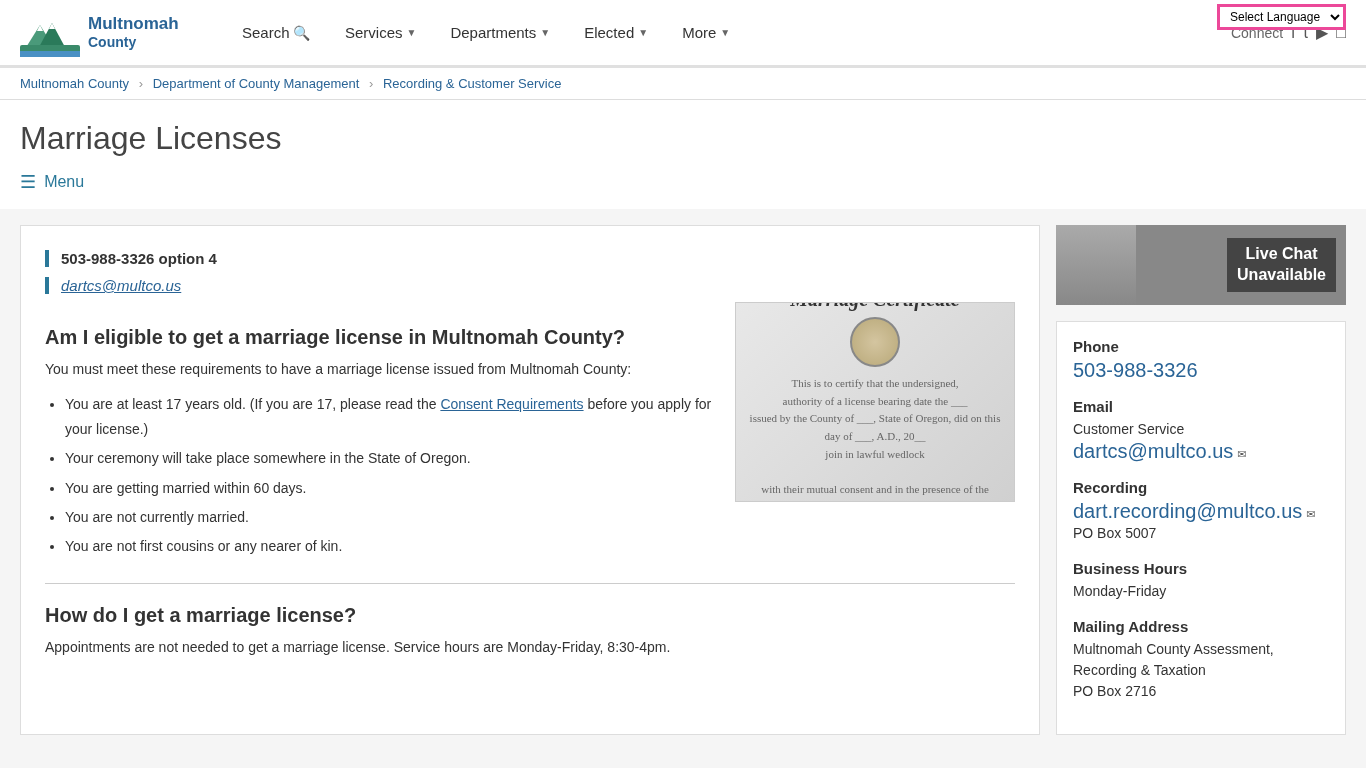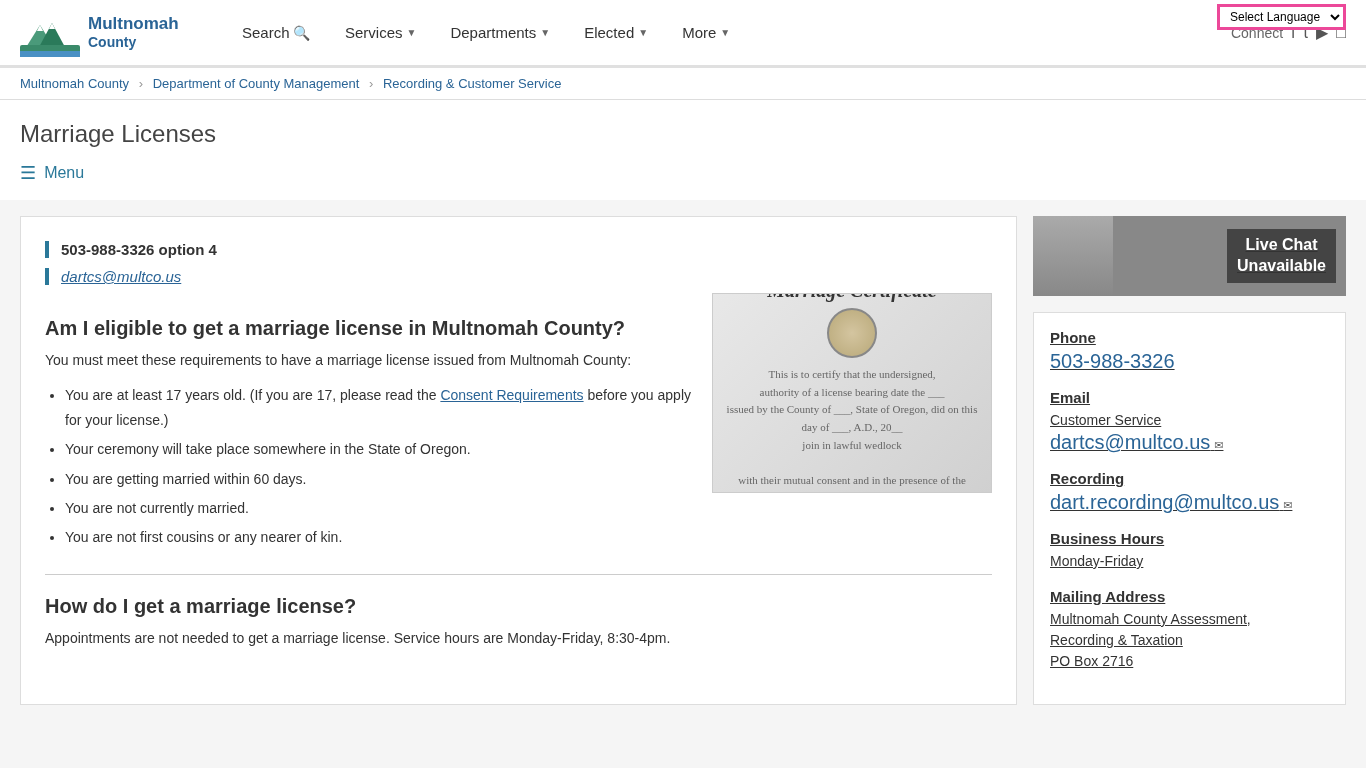--- a/index.html
+++ b/index.html
@@ -109,21 +109,21 @@
       margin: 0 6px;
       color: #999;
     }
 
     
     #page-title-area {
       background: #fff;
       padding: 20px 20px 10px 20px;
     }
     #page-title {
-      font-size: 24px;
+      font-size: 32px;
       font-weight: normal;
       color: #444;
       margin-bottom: 14px;
     }
     #menu-bar {
       display: flex;
       align-items: center;
       gap: 8px;
       color: #2a7899;
       font-size: 16px;
@@ -143,23 +143,22 @@
       background: #f5f5f5;
     }
     #main-content {
       flex: 1;
       background: #fff;
       border: 1px solid #ddd;
       padding: 24px;
       margin-right: 16px;
     }
     #sidebar {
-      width: 313px;
+      width: 290px;
       flex-shrink: 0;
-      text-decoration: underline;
     }
 
     
     .contact-block {
       border-left: 4px solid #2a7899;
       padding-left: 12px;
       margin-bottom: 8px;
     }
     .contact-phone {
       font-size: 15px;
@@ -494,20 +493,21 @@
         <div class="sidebar-label">Email</div>
         <div class="sidebar-text">Customer Service</div>
         <a class="sidebar-link" href="#">dartcs@multco.us</a>
         <span style="font-size:11px; color:#555;"> ✉</span>
       </div>
 
       <div class="sidebar-section">
         <div class="sidebar-label">Recording</div>
         <a class="sidebar-link" href="#">dart.recording@multco.us</a>
         <span style="font-size:11px; color:#555;"> ✉</span>
+        <div class="sidebar-text">PO Box 5007</div>
       </div>
 
       <div class="sidebar-section">
         <div class="sidebar-label">Business Hours</div>
         <div class="sidebar-text">Monday-Friday</div>
       </div>
 
       <div class="sidebar-section">
         <div class="sidebar-label">Mailing Address</div>
         <div class="sidebar-text">Multnomah County Assessment,</div>

